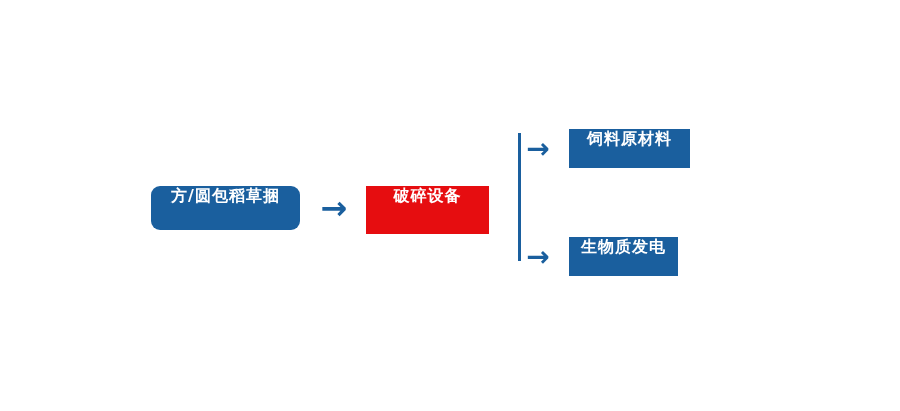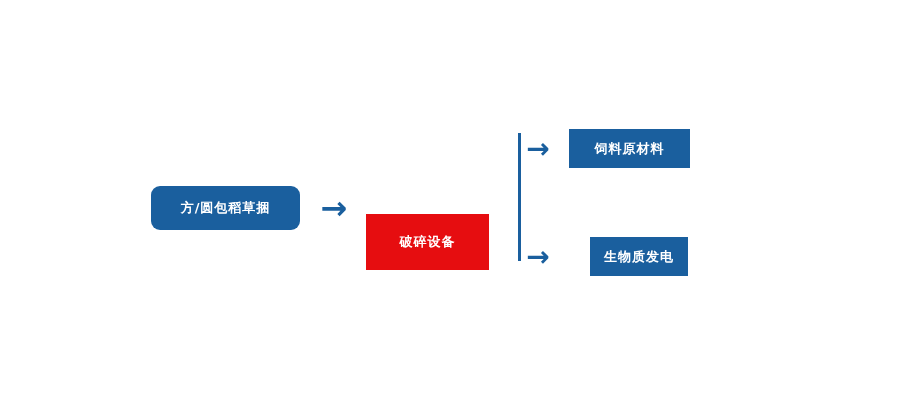--- a/index.html
+++ b/index.html
@@ -11,36 +11,35 @@
     .canvas {
       position: relative;
       width: 900px;
       height: 411px;
       background: #ffffff;
       overflow: hidden;
     }
     .node {
       position: absolute;
       display: flex;
-      align-items: center;
       justify-content: center;
       color: #ffffff;
-      font-size: 13px;
+      font-size: 16px;
       font-weight: bold;
       letter-spacing: 1px;
       box-sizing: border-box;
       white-space: nowrap;
     }
     .node-blue { background: #1a5f9e; }
     .node-red  { background: #e60d10; }
 
     .node-source  { left: 151px; top: 186px; width: 149px; height: 44px; border-radius: 9px; }
-    .node-process { left: 366px; top: 186px; width: 123px; height: 56px; margin-top: 28px; }
+    .node-process { left: 366px; top: 186px; width: 123px; height: 48px; }
     .node-out-top { left: 569px; top: 129px; width: 121px; height: 39px; }
-    .node-out-bot { left: 590px; top: 237px; width: 98px; height: 39px; }
+    .node-out-bot { left: 569px; top: 237px; width: 109px; height: 39px; }
 
     .arrow {
       position: absolute;
       display: flex;
       align-items: center;
       justify-content: center;
       color: #1a5f9e;
       font-weight: bold;
       user-select: none;
     }

